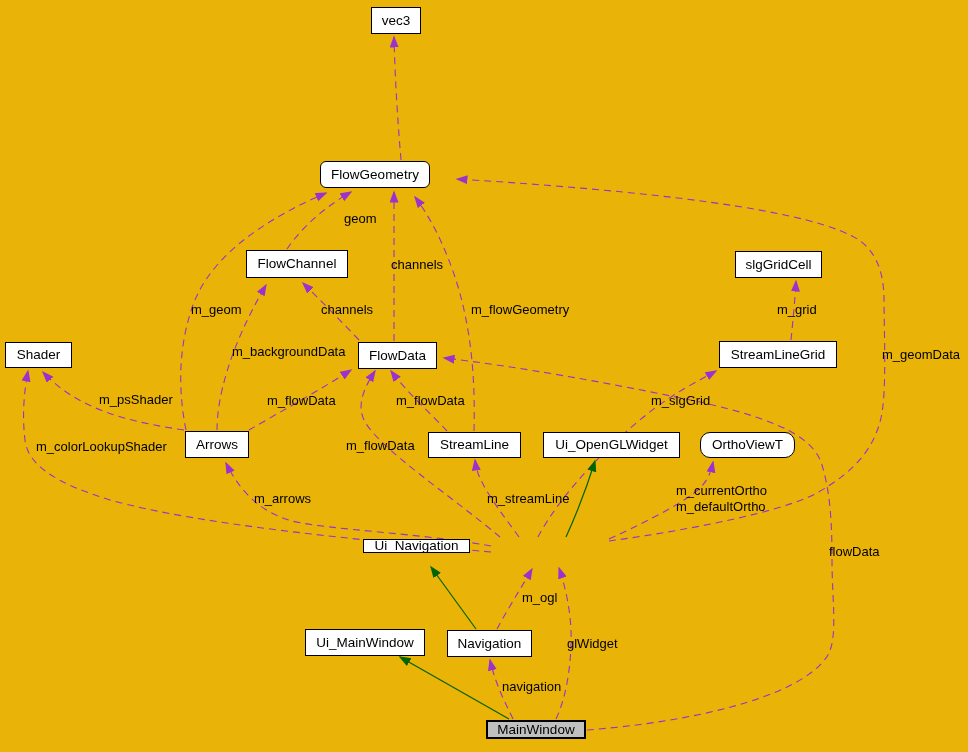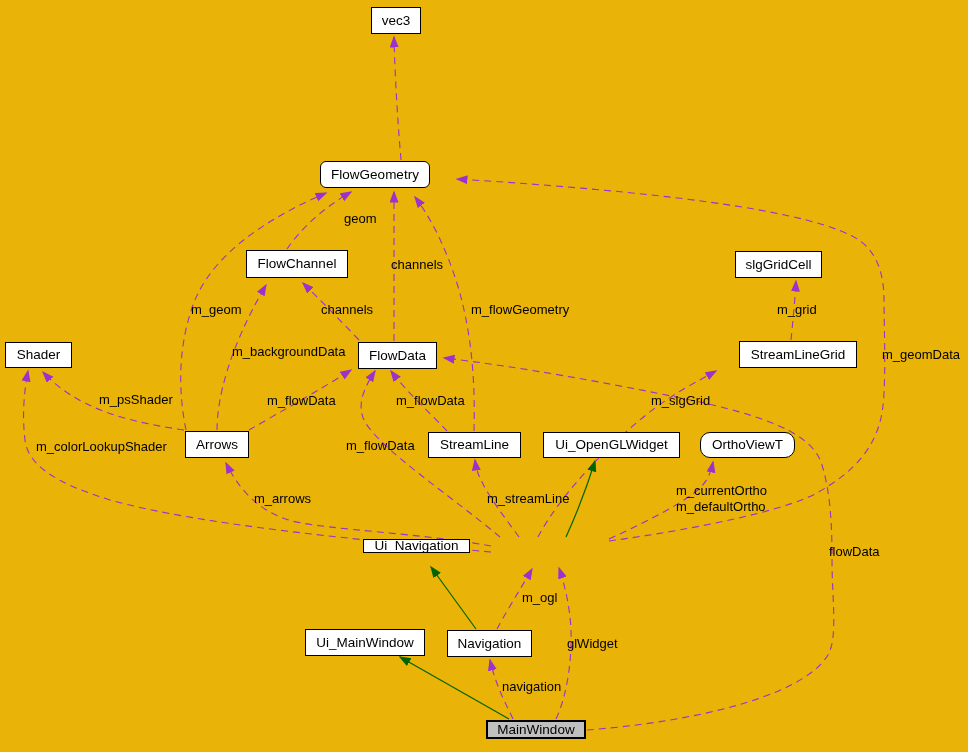--- a/index.html
+++ b/index.html
@@ -65,21 +65,21 @@
       <path d="M 509,719 L 400,657" marker-end="url(#ga)"></path>
     </g>
   </svg>
 
   <div class="node" style="left:371px;top:7px;width:50px;height:27px;">vec3</div>
   <div class="node" style="left:320px;top:161px;width:110px;height:27px;border-radius:6px;">FlowGeometry</div>
   <div class="node" style="left:246px;top:250px;width:102px;height:28px;">FlowChannel</div>
   <div class="node" style="left:735px;top:251px;width:87px;height:27px;">slgGridCell</div>
   <div class="node" style="left:5px;top:342px;width:67px;height:26px;">Shader</div>
   <div class="node" style="left:358px;top:342px;width:79px;height:27px;">FlowData</div>
-  <div class="node" style="left:719px;top:341px;width:118px;height:27px;margin-left:20px;">StreamLineGrid</div>
+  <div class="node" style="left:719px;top:341px;width:118px;height:27px;">StreamLineGrid</div>
   <div class="node" style="left:185px;top:431px;width:64px;height:27px;">Arrows</div>
   <div class="node" style="left:428px;top:432px;width:93px;height:26px;">StreamLine</div>
   <div class="node" style="left:543px;top:432px;width:137px;height:26px;">Ui_OpenGLWidget</div>
   <div class="node" style="left:700px;top:432px;width:95px;height:26px;border-radius:10px;">OrthoViewT</div>
   <div class="node" style="left:363px;top:539px;width:107px;height:14px;">Ui_Navigation</div>
   <div class="node" style="left:305px;top:629px;width:120px;height:27px;">Ui_MainWindow</div>
   <div class="node" style="left:447px;top:630px;width:85px;height:27px;">Navigation</div>
   <div class="node hl" style="left:486px;top:720px;width:100px;height:19px;">MainWindow</div>
 
   <div class="elabel" style="left:344px;top:211px;">geom</div>

